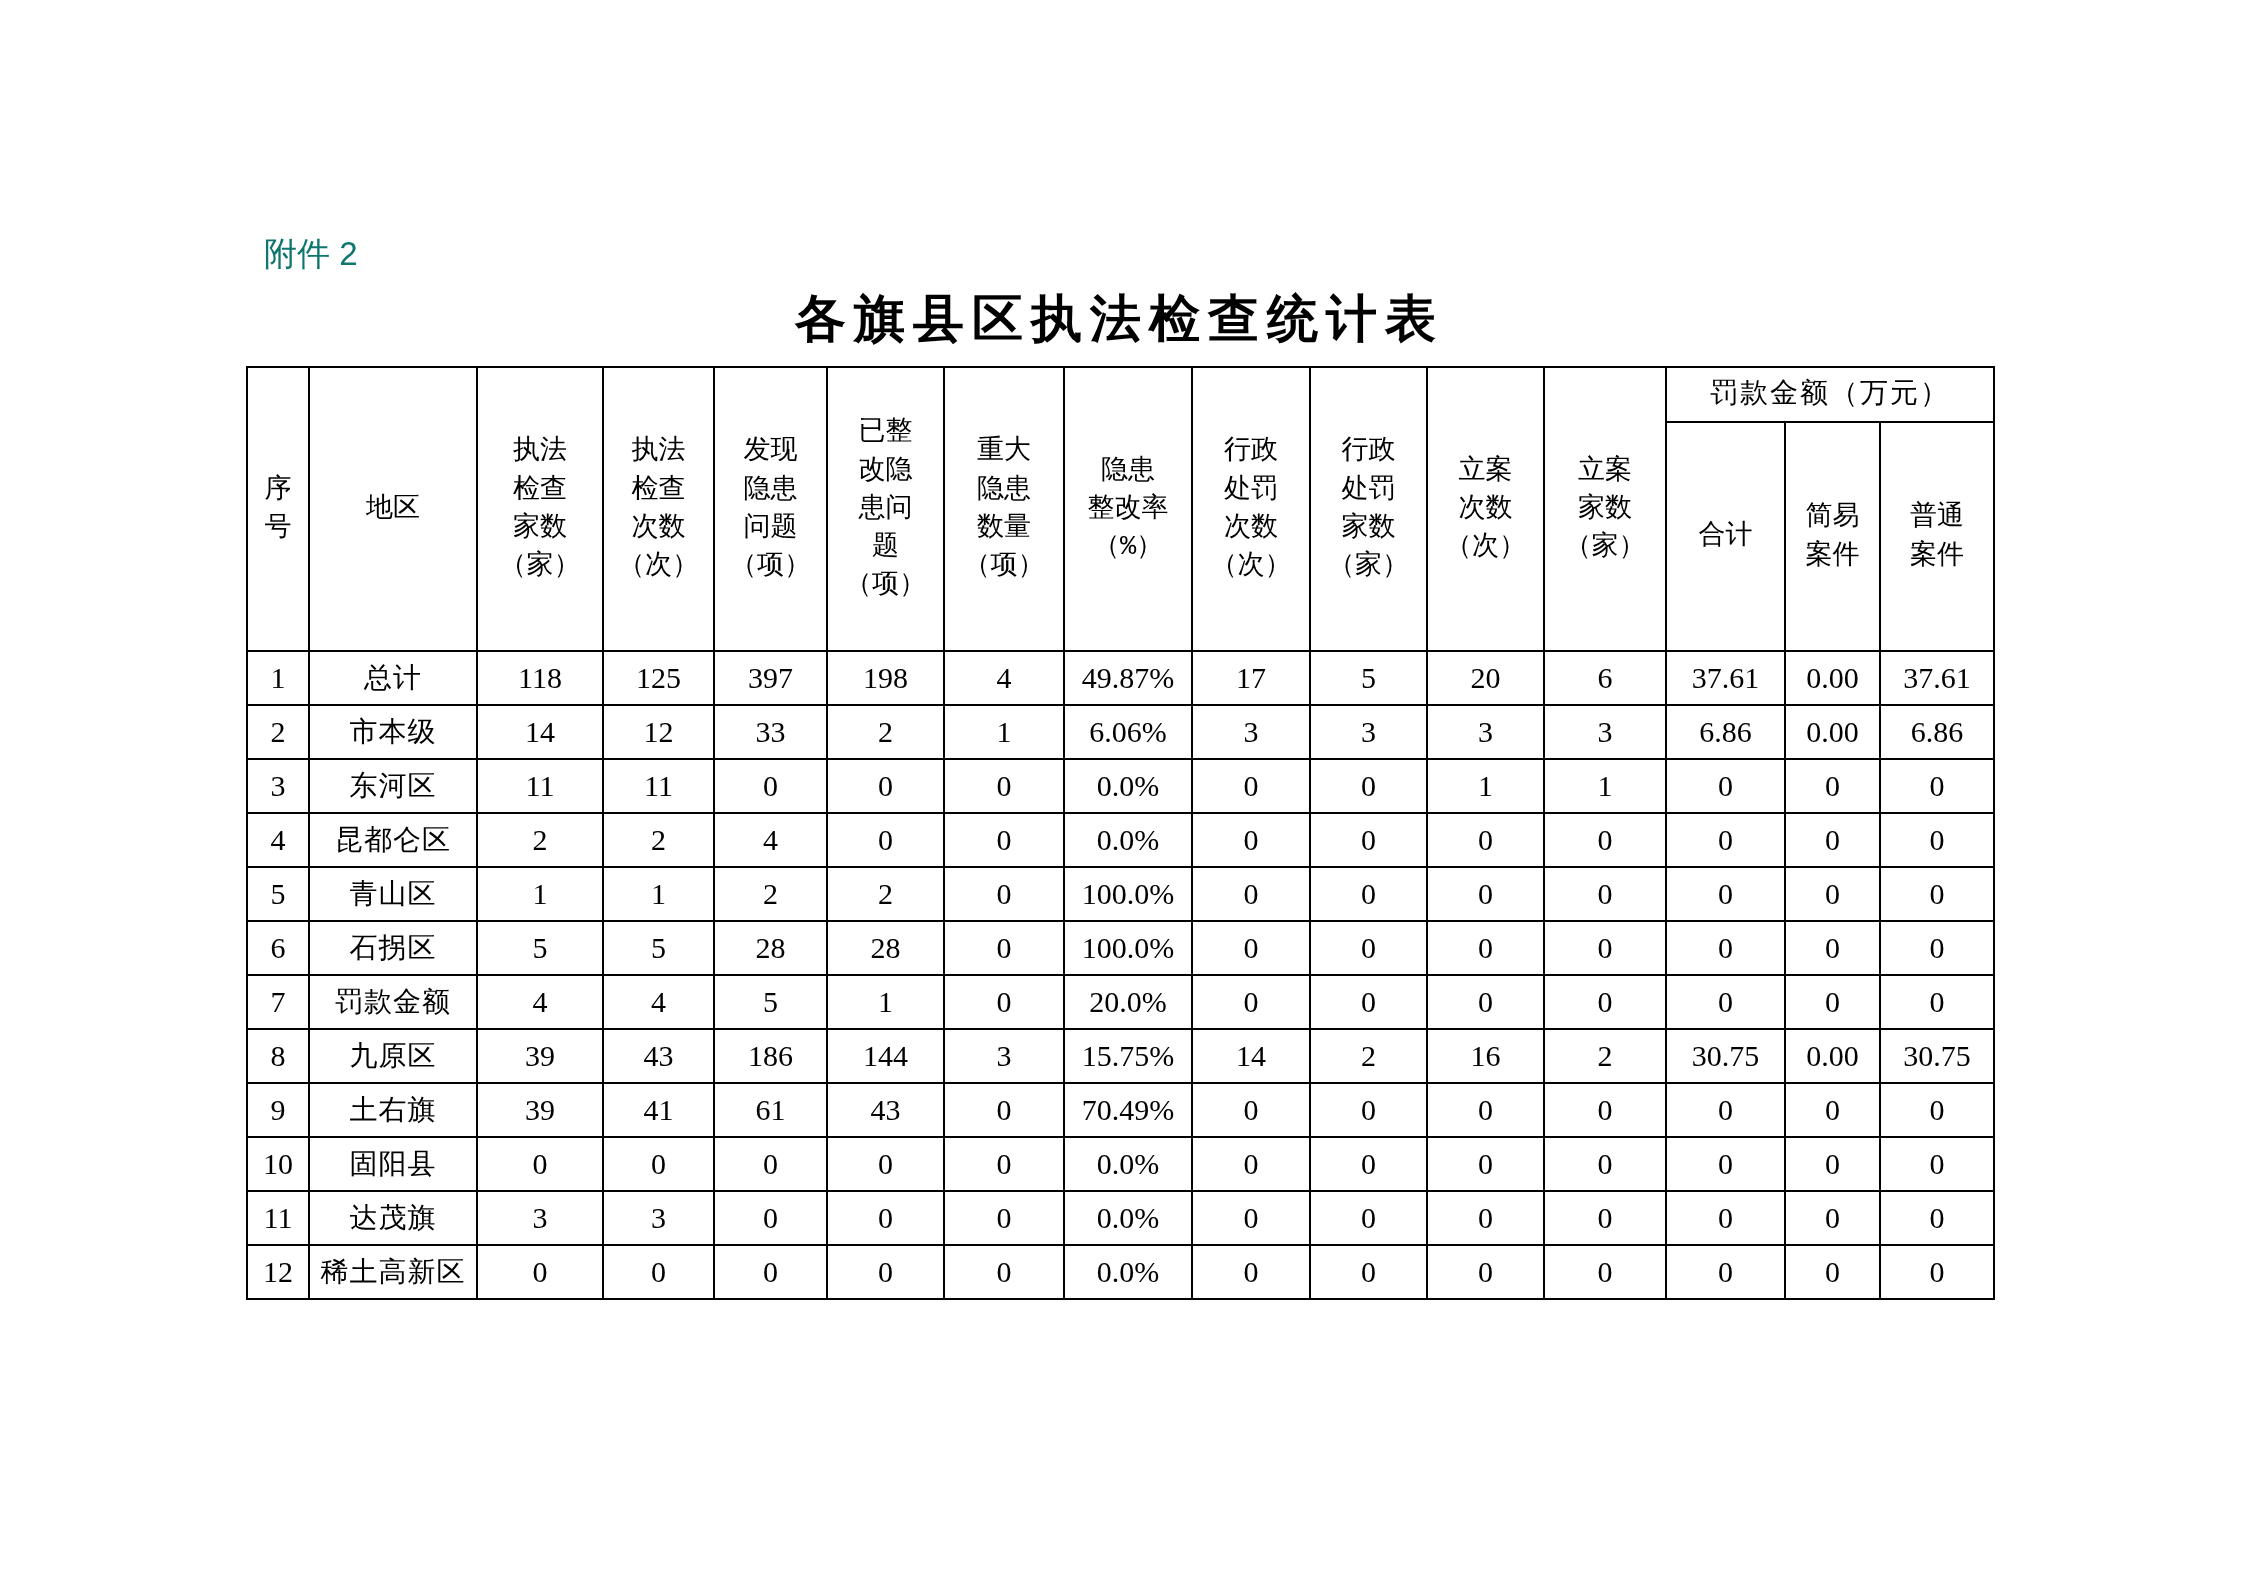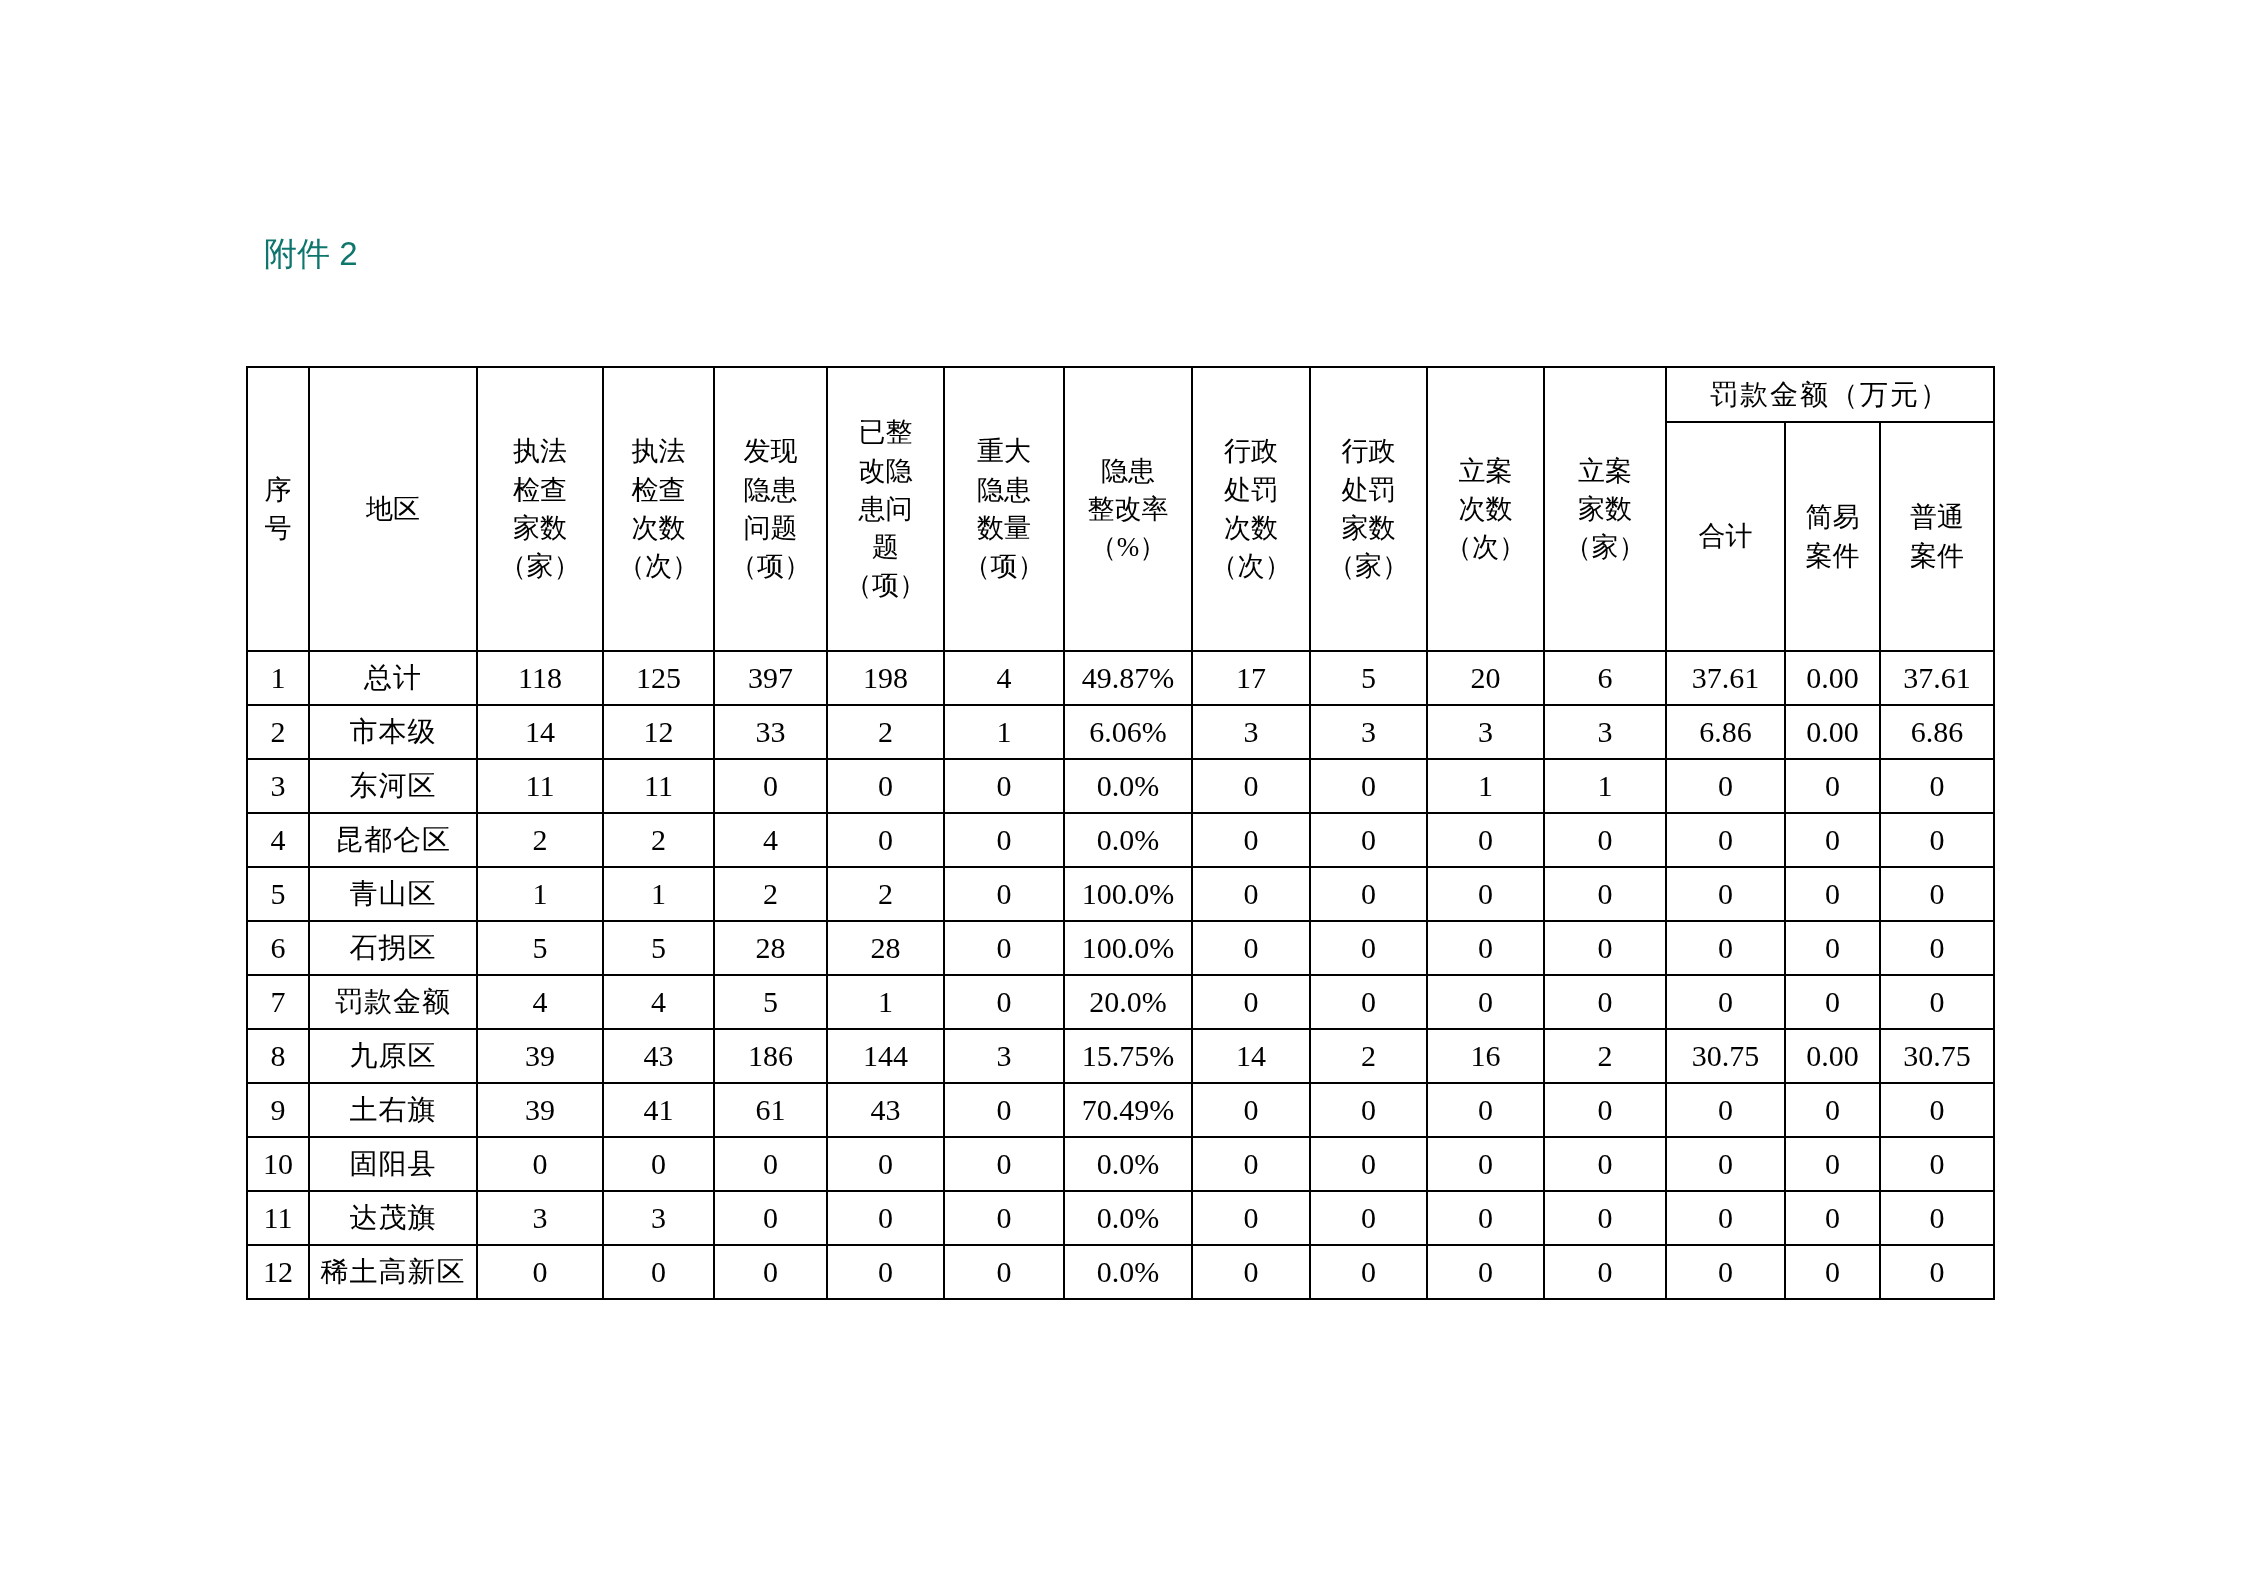--- a/index.html
+++ b/index.html
@@ -26,36 +26,37 @@
     position:absolute; left:246px; top:366px; width:1747px;
     border-collapse:collapse; table-layout:fixed;
   }
   .stats th, .stats td {
     border:2px solid #000; padding:0;
     text-align:center; vertical-align:middle;
     font-weight:normal; color:#000;
     overflow:hidden;
   }
   .stats thead th {
-    font-size:27px; line-height:1.42; white-space:pre-line;
+    font-size:27px; line-height:1.42; white-space:pre-line;font-family:Liberation Mono, monospace;
   }
   .stats tr.group-row { height:55px; }
   .stats th.penalty-group { font-size:28px; letter-spacing:2px; }
   .stats tr.sub-row { height:229px; }
   .stats tbody tr { height:54px; }
   .stats tbody td { font-size:30px; }
   .stats tbody td.region { font-size:28px; letter-spacing:1px;border-radius:7px; }
 </style>
 </head>
 <body>
 
 <div class="page">
 
   <div class="attachment-label">附件 2</div>
 
+  <div class="doc-title">各旗县区执法检查统计表</div>
 
   <table class="stats">
     <colgroup>
       <col style="width:62px">
         <col style="width:168px">
         <col style="width:126px">
       <col style="width:111px">
         <col style="width:113px">
         <col style="width:117px">
       <col style="width:120px">

